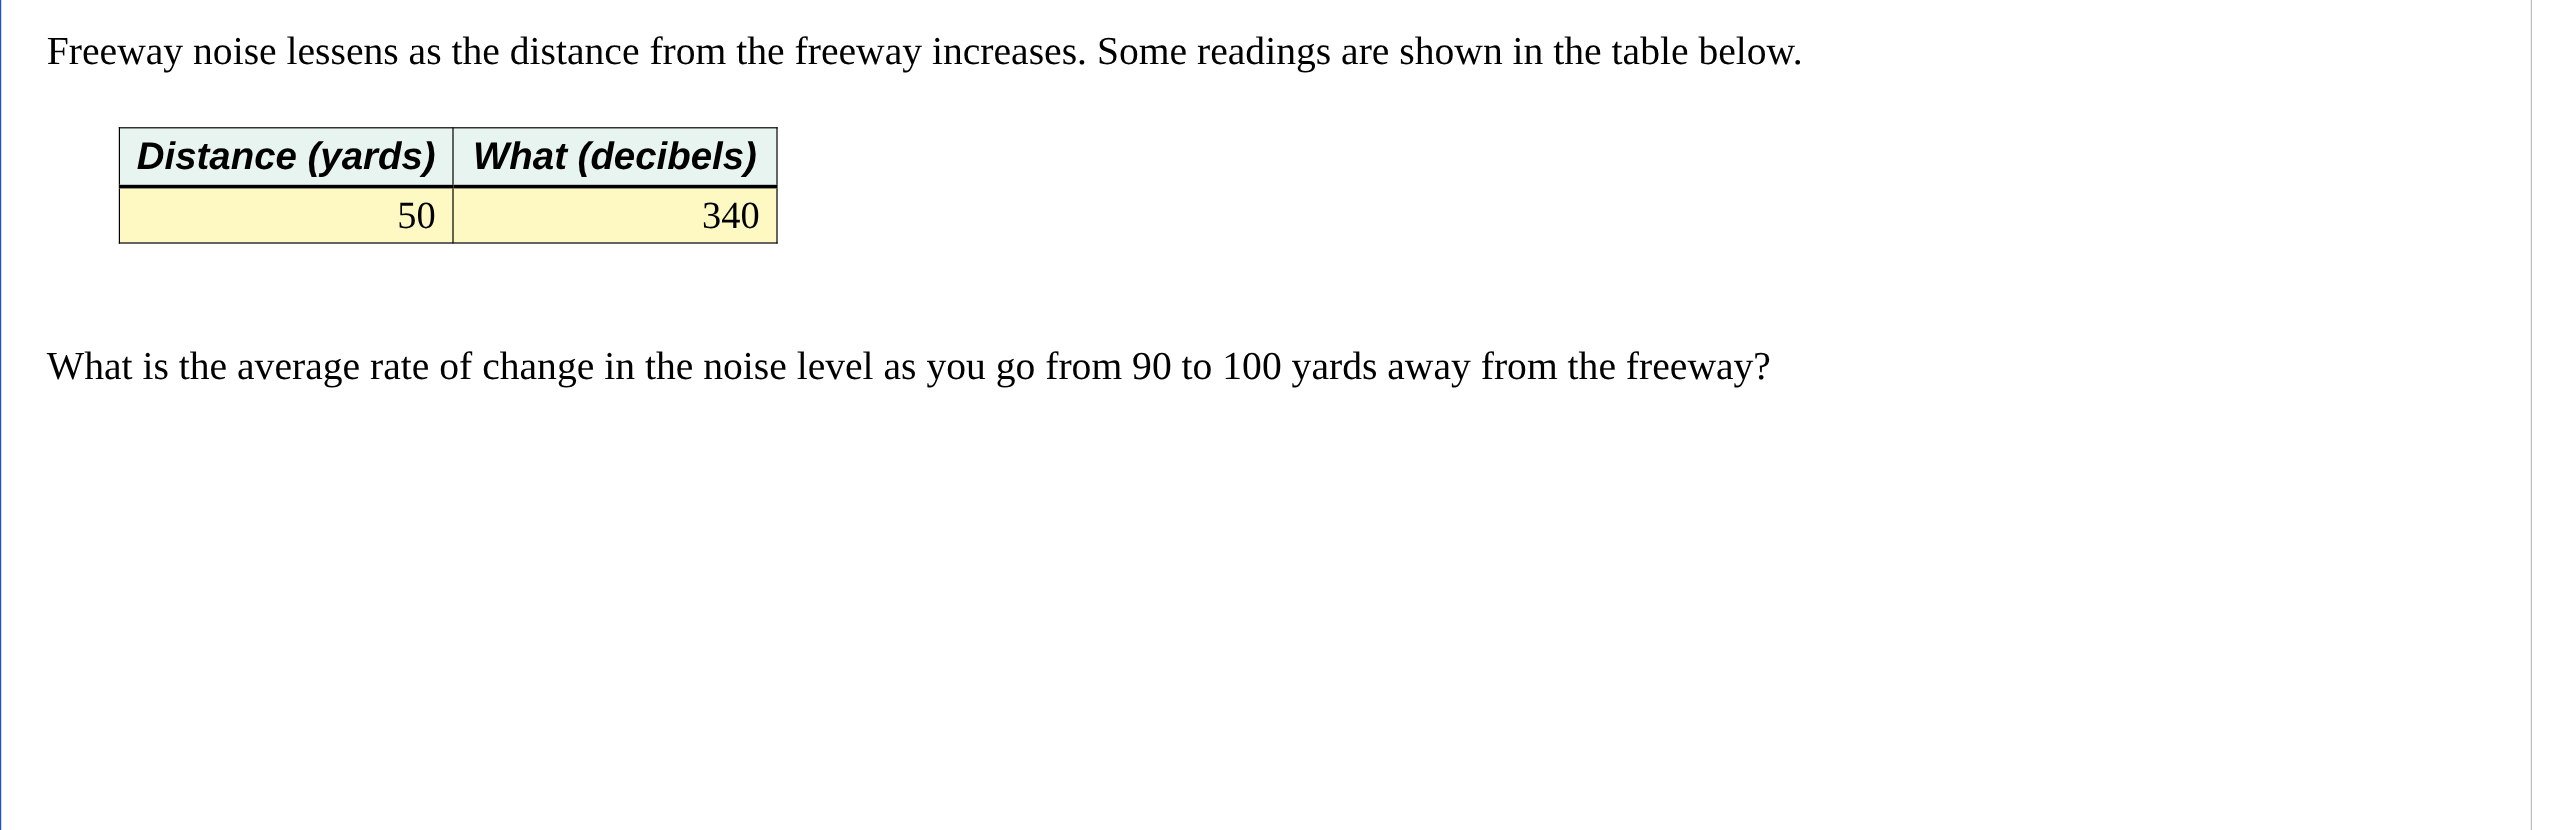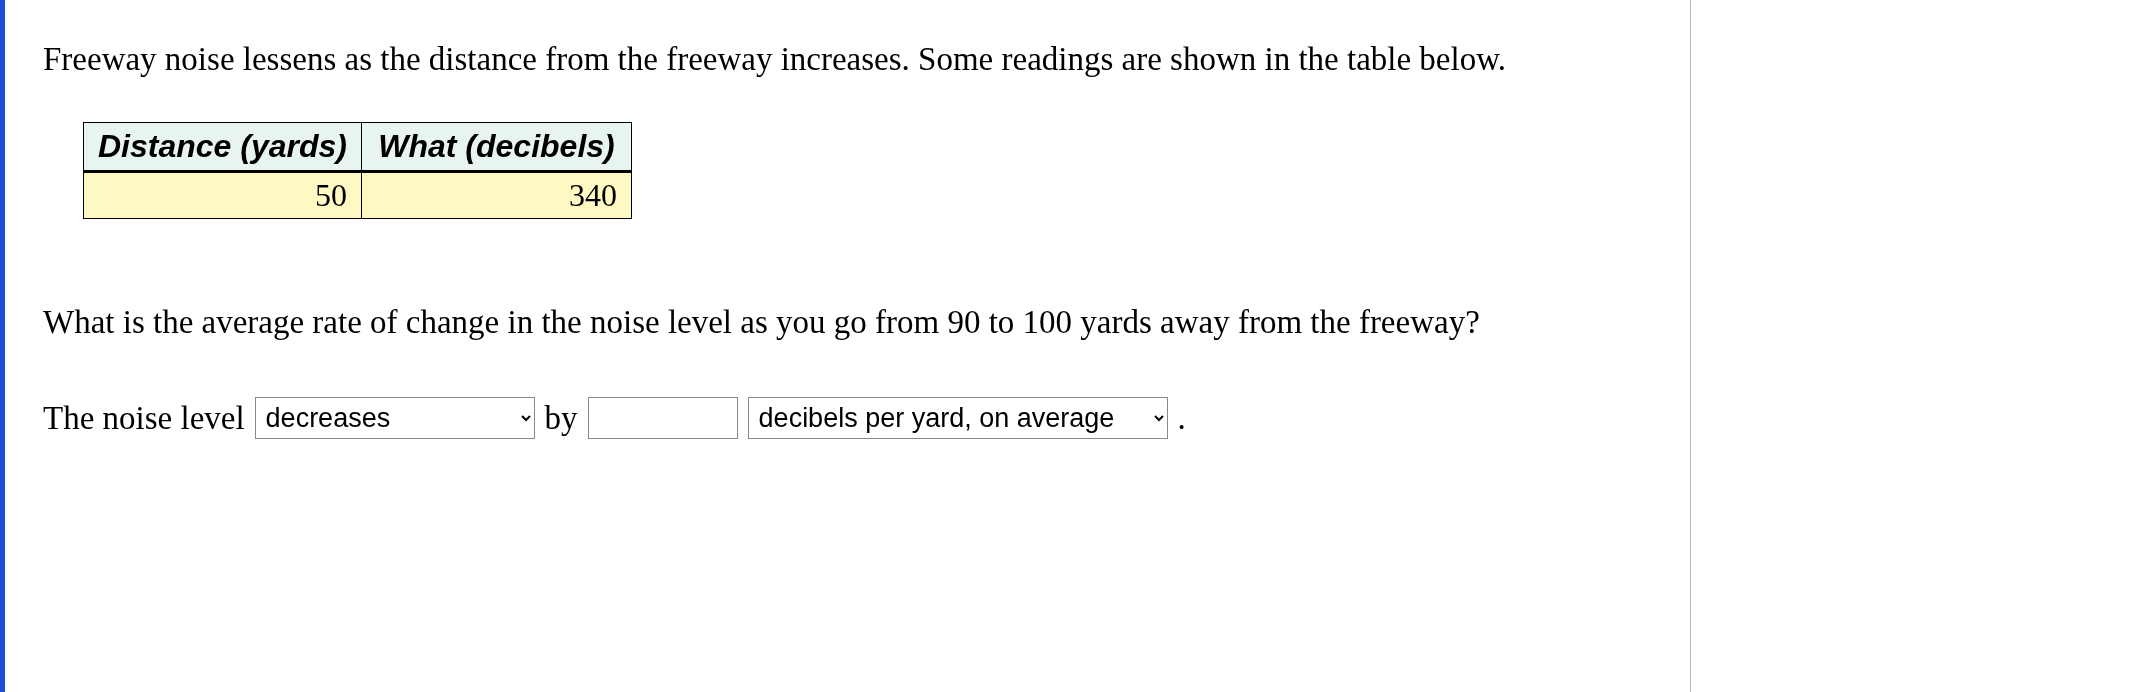--- a/index.html
+++ b/index.html
@@ -4,30 +4,30 @@
 <style>
   * { box-sizing: border-box; }
   body {
     margin: 0;
     padding: 0;
     font-family: "Times New Roman", Times, serif;
     background: #fff;
     color: #000;
   }
   .outer {
-    border-left: 5px solid #1d4ed8;
+    border-left: 1px solid #1d4ed8;
     border-right: 1px solid #bbb;
-    padding: 36px 38px 38px 38px;
+    padding: 20px 38px 38px 38px;
     min-height: 692px;
-    width: 1691px;
+    width: 2110px;
     font-size: 33px;
     line-height: 1.4;
   }
   .intro { margin-bottom: 40px; }
-  .tbl-wrap { margin-left: 40px; margin-bottom: 80px; }
+  .tbl-wrap { margin-left: 60px; margin-bottom: 80px; }
   table.data {
     border-collapse: collapse;
     font-size: 32px;
   }
   table.data th {
     font-family: Arial, Helvetica, sans-serif;
     font-style: italic;
     font-weight: bold;
     background: #e8f4f0;
     border: 1px solid #000;
@@ -85,31 +85,14 @@
         <tr>
           <td>50</td>
           <td>340</td>
         </tr>
       </tbody>
     </table>
   </div>
 
   <div class="question">What is the average rate of change in the noise level as you go from 90 to 100 yards away from the freeway?</div>
 
-  <div class="answer-line">
-    <span>The noise level</span>
-
-    <select class="control sel-direction">
-      <option>decreases</option>
-    </select>
-
-    <span>by</span>
-
-    <input type="text" class="control num-input" value="" style="">
-
-    <select class="control sel-units">
-      <option>decibels per yard, on average</option>
-    </select>
-
-    <span>.</span>
-  </div>
 
 </div>
 
 </body></html>

